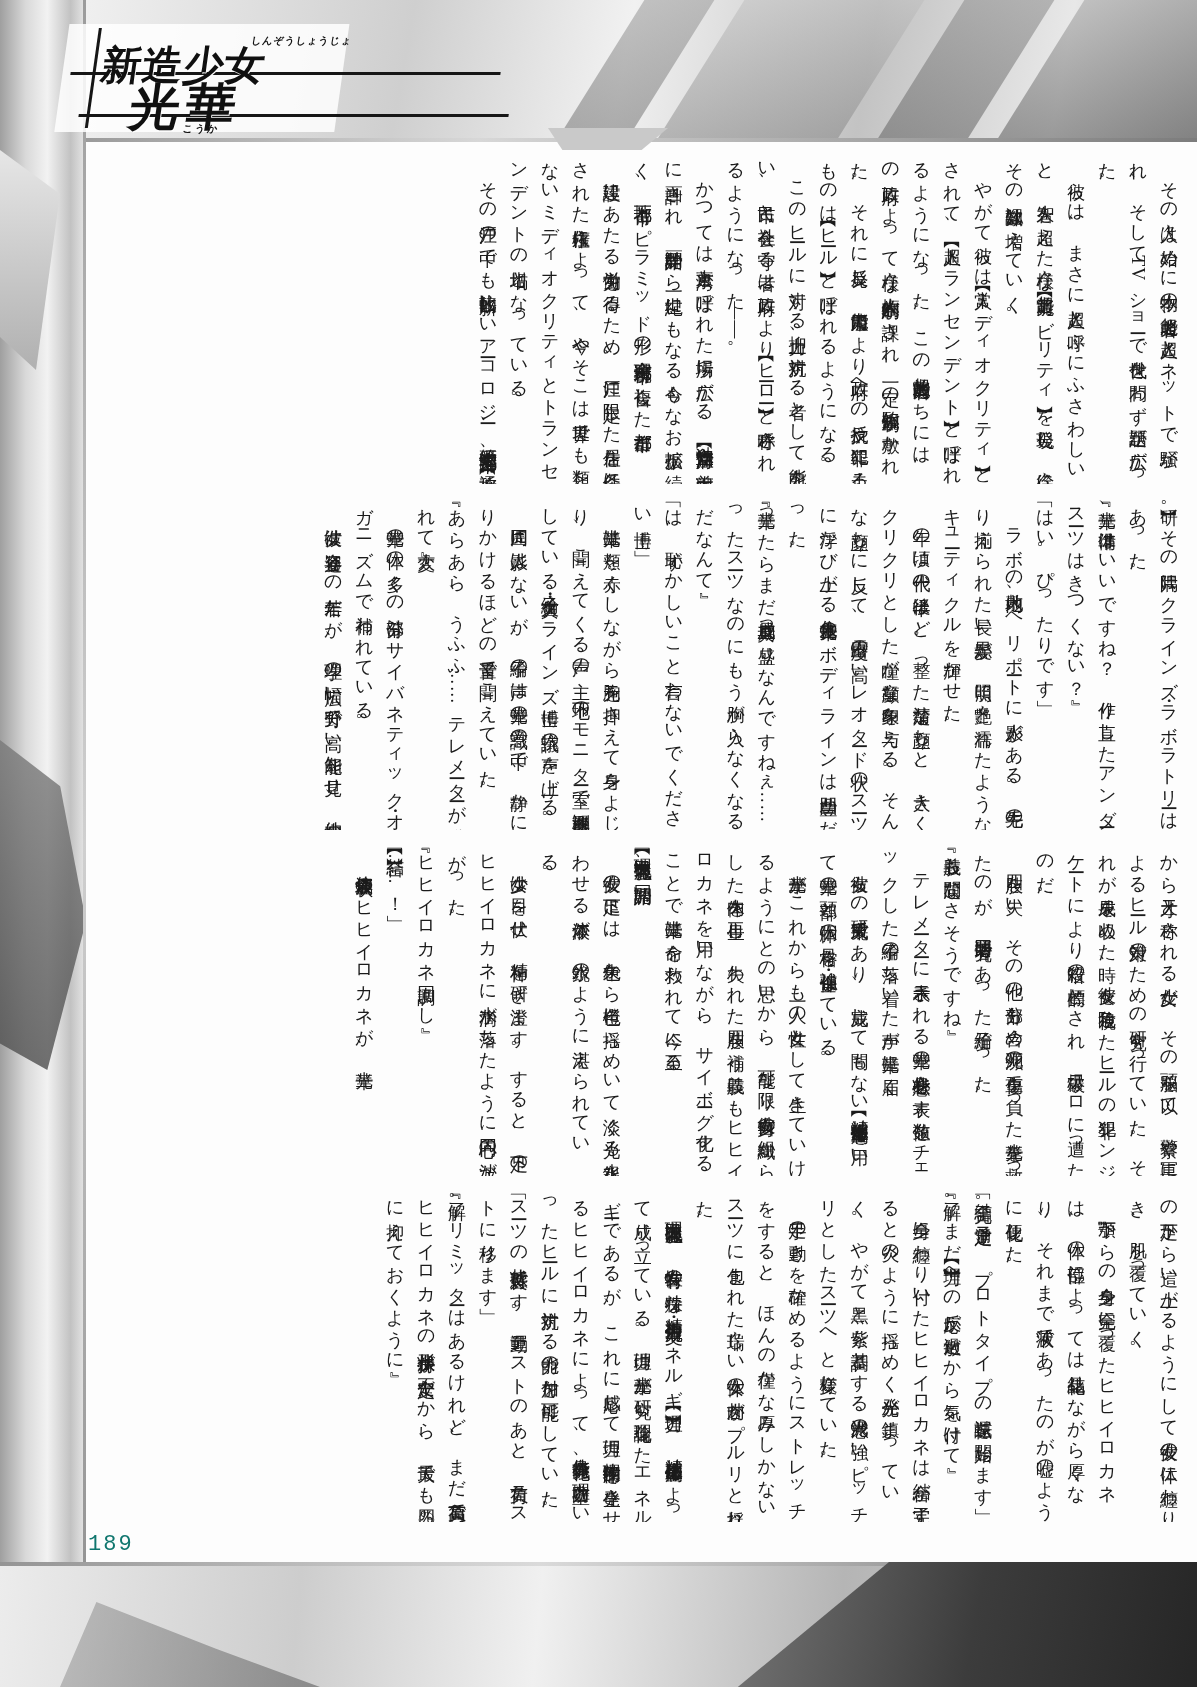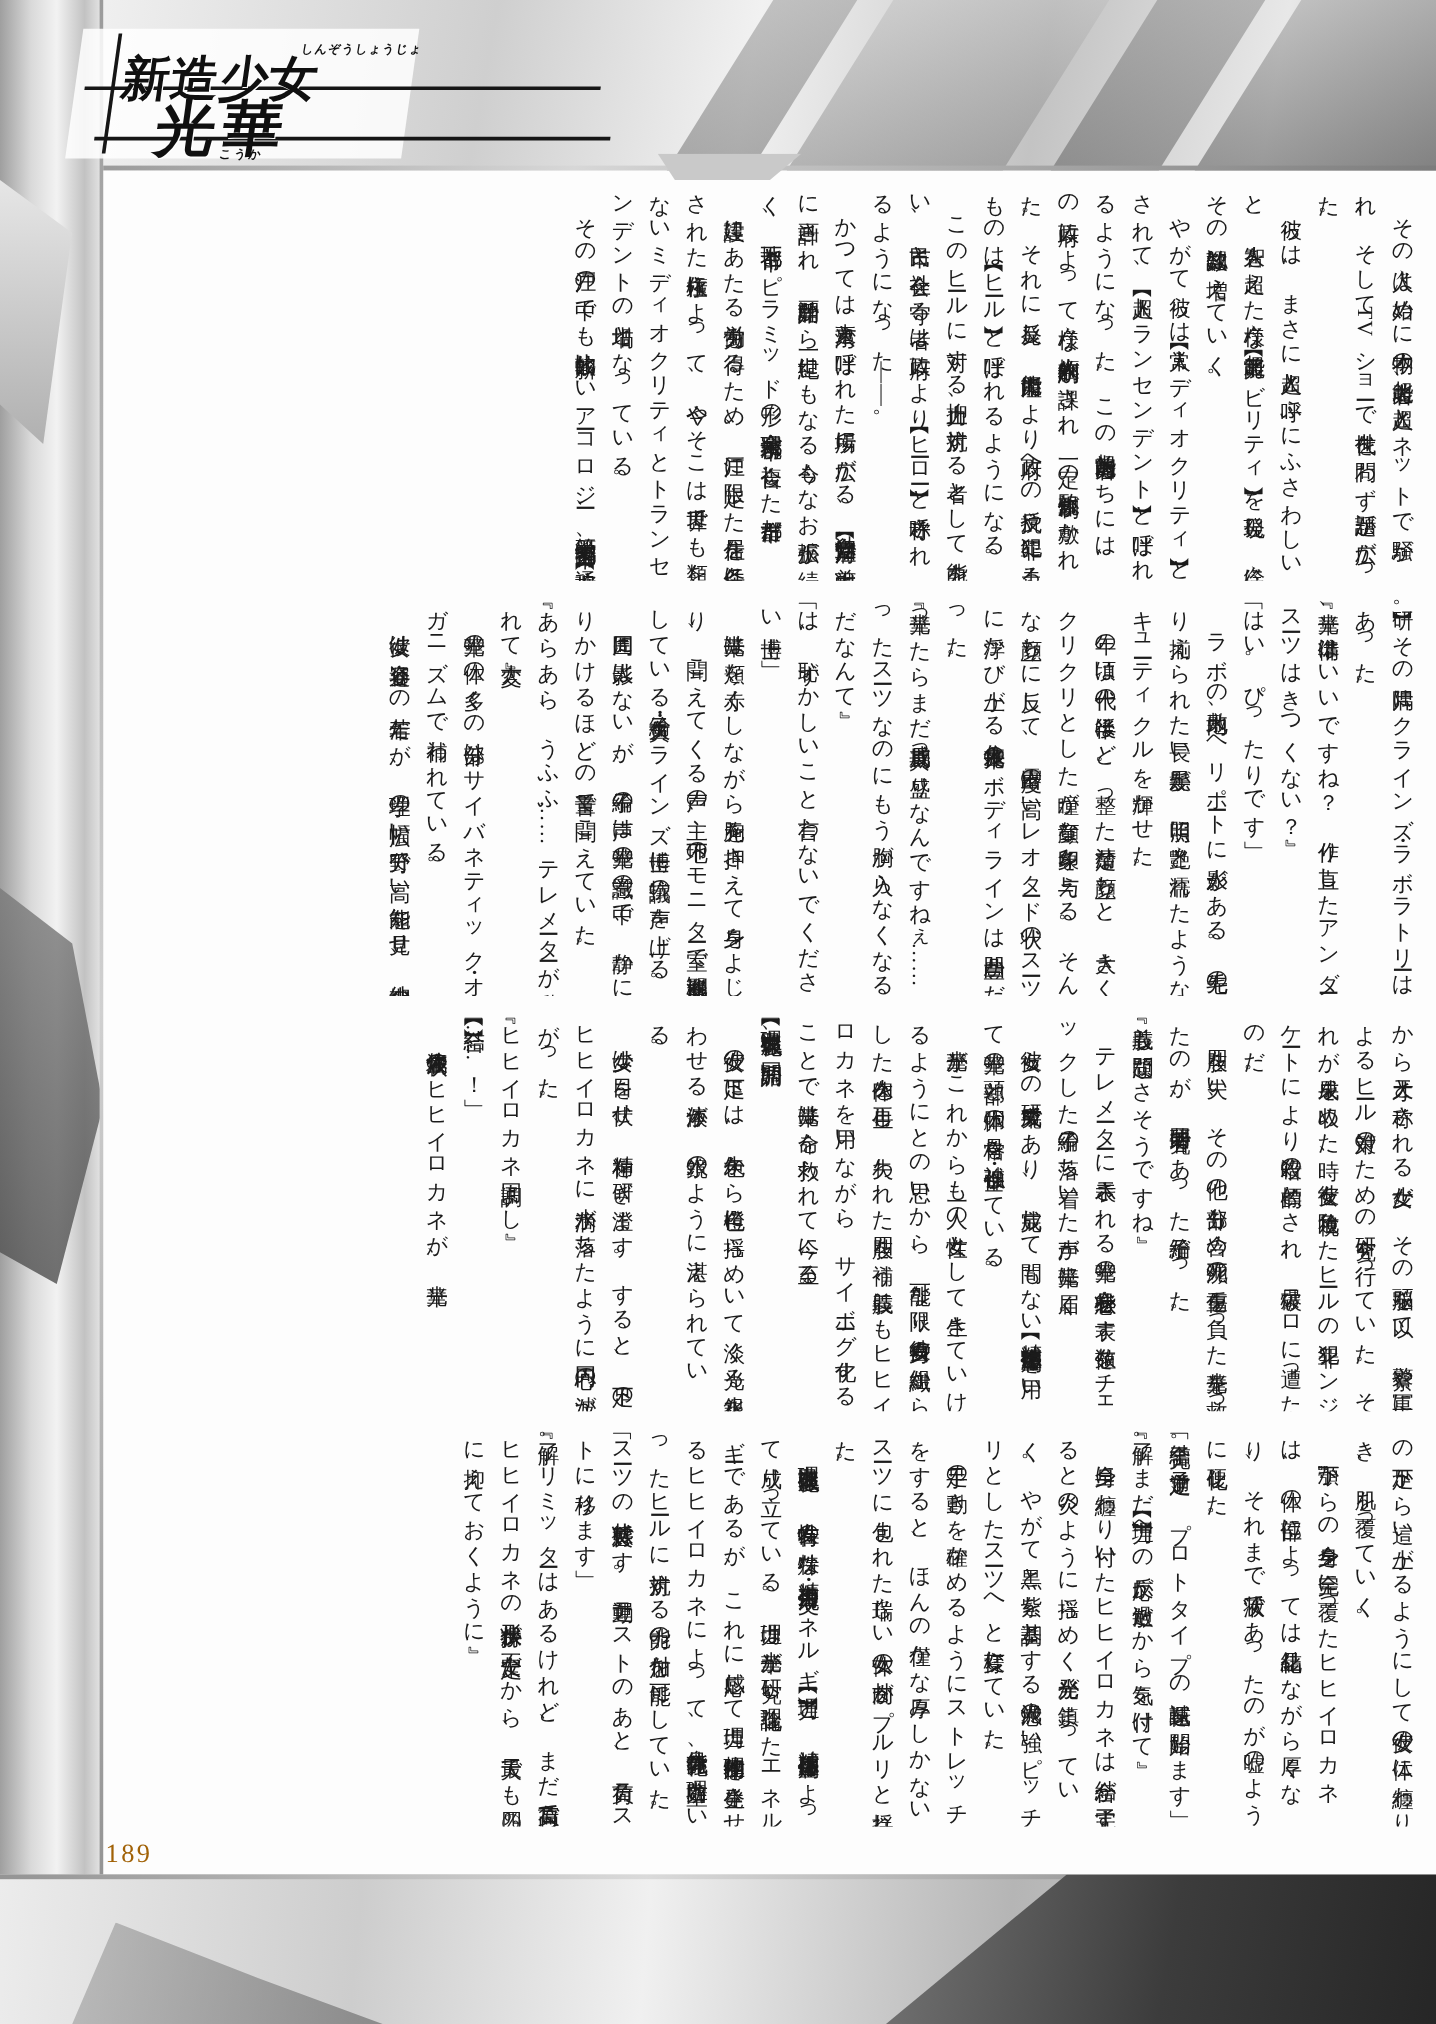--- a/index.html
+++ b/index.html
@@ -51,22 +51,22 @@
     font-family:"Liberation Sans","DejaVu Sans",sans-serif;text-shadow:1px 1px 0 #fff;}
   .ruby-main{position:absolute;left:120px;top:104px;font-size:10px;letter-spacing:2px;font-weight:bold;}
 
   
   .content{position:absolute;left:88px;top:150px;width:1098px;}
   .band{writing-mode:vertical-rl;-webkit-writing-mode:vertical-rl;
     height:334px;width:1096px;overflow:hidden;margin-bottom:12px;
     font-size:18px;line-height:1.72;letter-spacing:1px;color:#1b1b1b;
     white-space:pre-line;}
 
-  .page-number{position:absolute;left:88px;top:1532px;font-size:22px;color:#a16207;
-    font-family:Liberation Serif, serif;letter-spacing:2px;}
+  .page-number{position:absolute;left:88px;top:1532px;font-size:22px;color:#0f766e;
+    font-family:Liberation Mono, monospace;letter-spacing:2px;}
 </style>
 </head>
 <body>
 
 <div id="page">
 
   <div class="frame-top">
     <div class="streak s1"></div>
     <div class="streak s2"></div>
     <div class="streak s3"></div>

